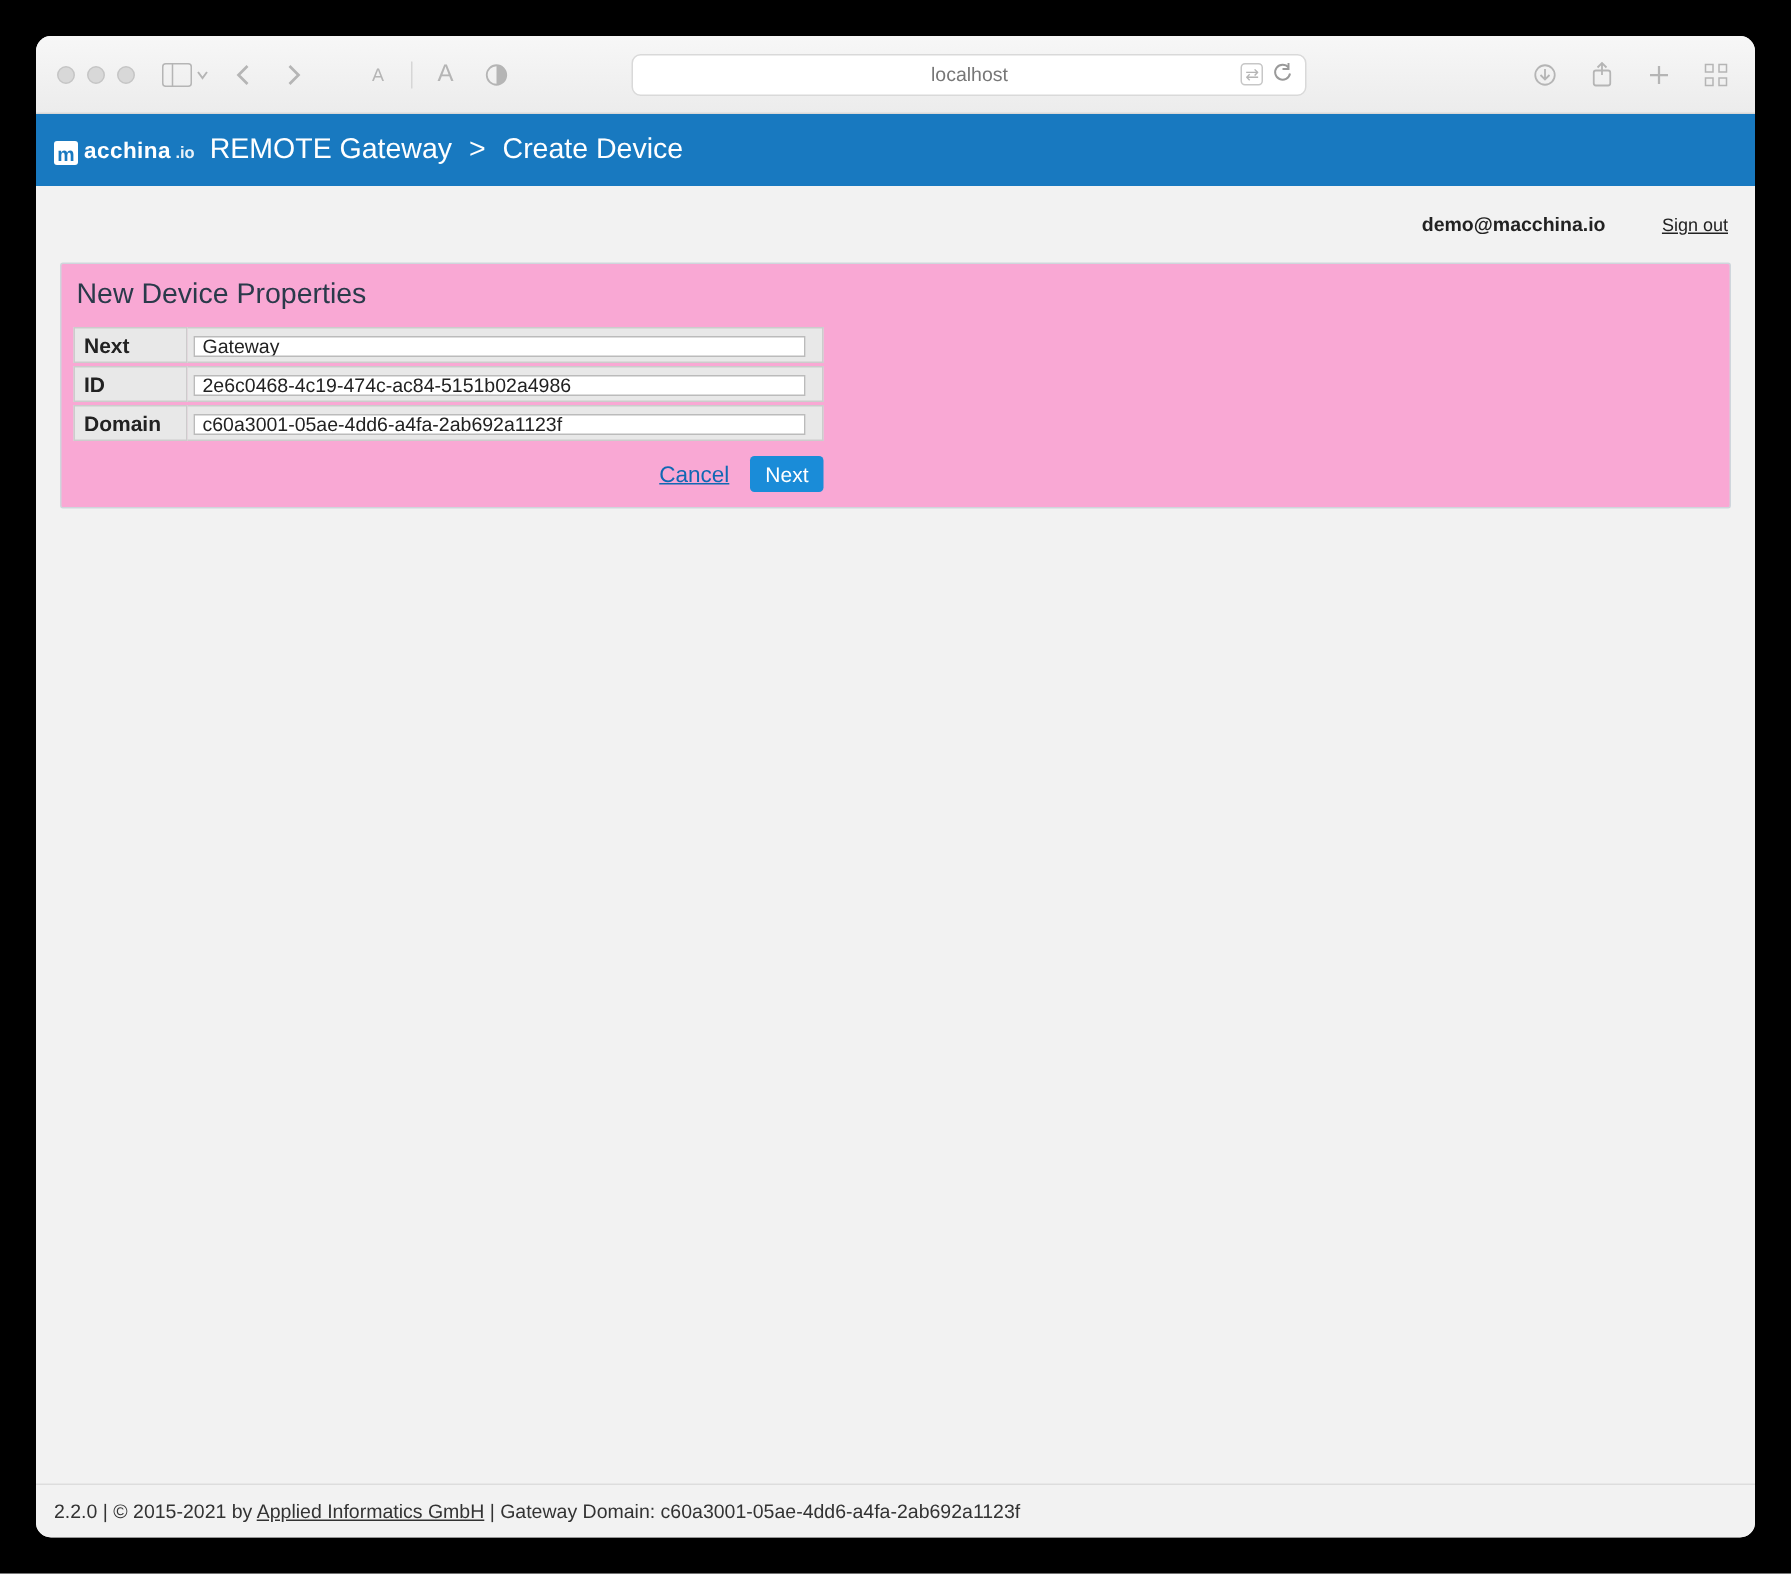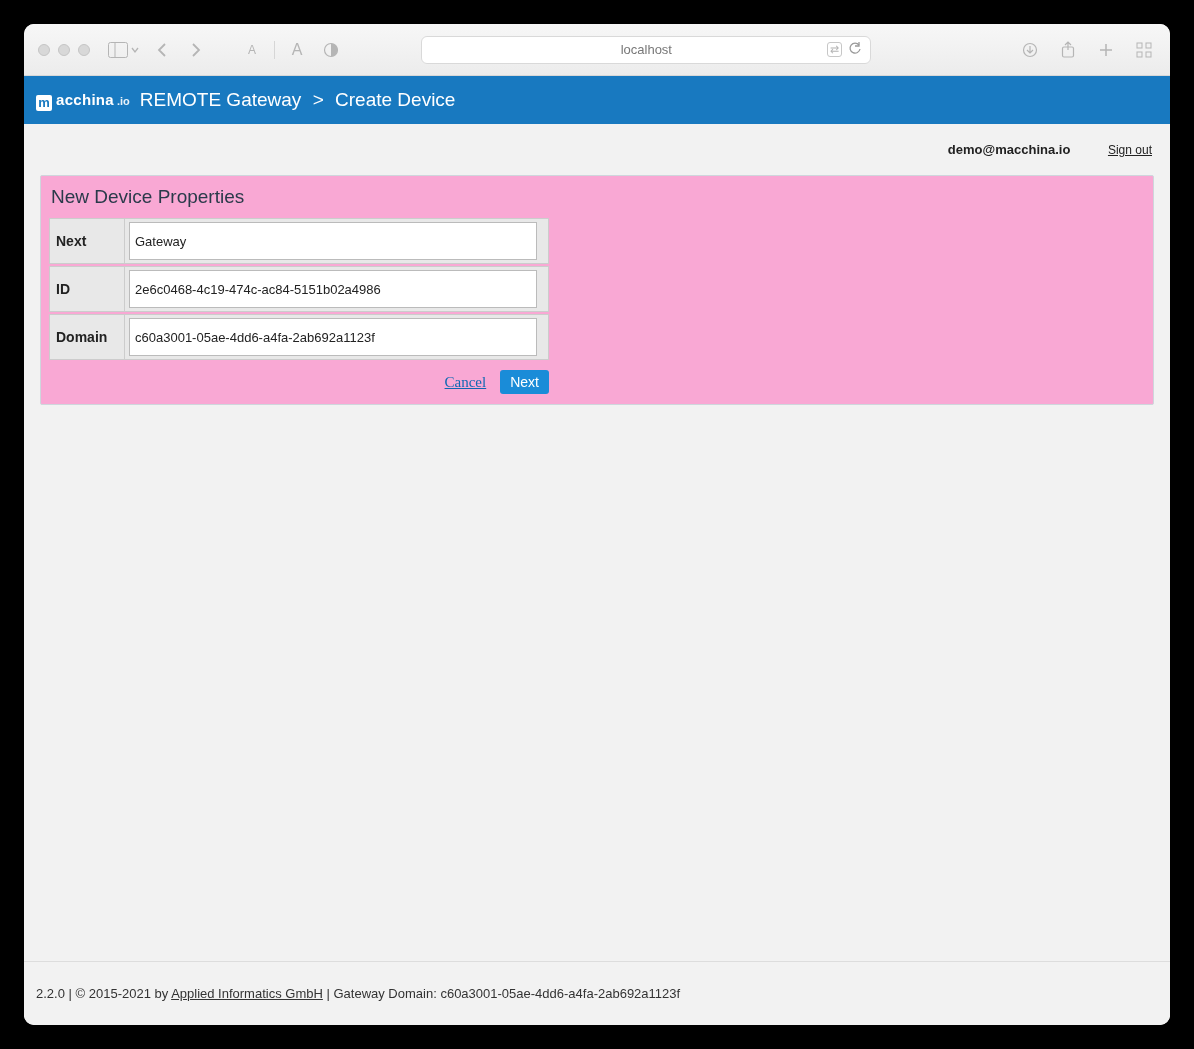--- a/index.html
+++ b/index.html
@@ -126,52 +126,52 @@
     font-size:14px;
     padding-left:6px;
   }
   .form-table td.field {
     background:#e8e8e8;
     border:1px solid #ccc;
     border-left:none;
   }
   .form-table input[type=text] {
     width: 408px;
-    height: 38px;
+    height: 14px;
     border:1px solid #bbb;
     background:#fff;
     font-size:13px;
     padding: 0 5px;
     color:#222;
   }
   .form-actions {
     width:500px;
     text-align:right;
     margin-top:8px;
     display:flex;
     justify-content:flex-end;
     align-items:center;
     gap:14px;
   }
-  .link-cancel { color:#1068b3; text-decoration:underline; cursor:pointer; font-size:15px;font-family:Liberation Serif, serif;}
+  .link-cancel { color:#1068b3; text-decoration:underline; cursor:pointer; font-size:15px;}
   .btn-next {
     background:#1a8cd8;
     color:#fff;
     border:none;
     border-radius:3px;
     padding: 4px 10px;
     font-size:14px;
     cursor:pointer;
   }
 
   
   .footer {
     border-top:1px solid #ddd;
     background:#f2f2f2;
-    padding: 24px 12px;
+    padding: 10px 12px;
     font-size:13px;
     color:#333;
   }
   .footer a { color:#333; text-decoration:underline; }
 </style>
 </head>
 <body>
 
 <div class="window">
 

